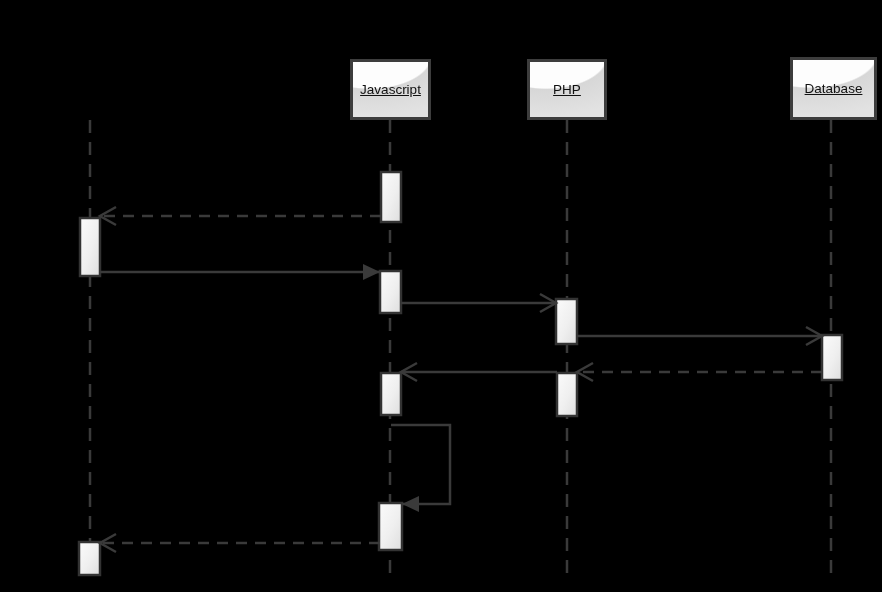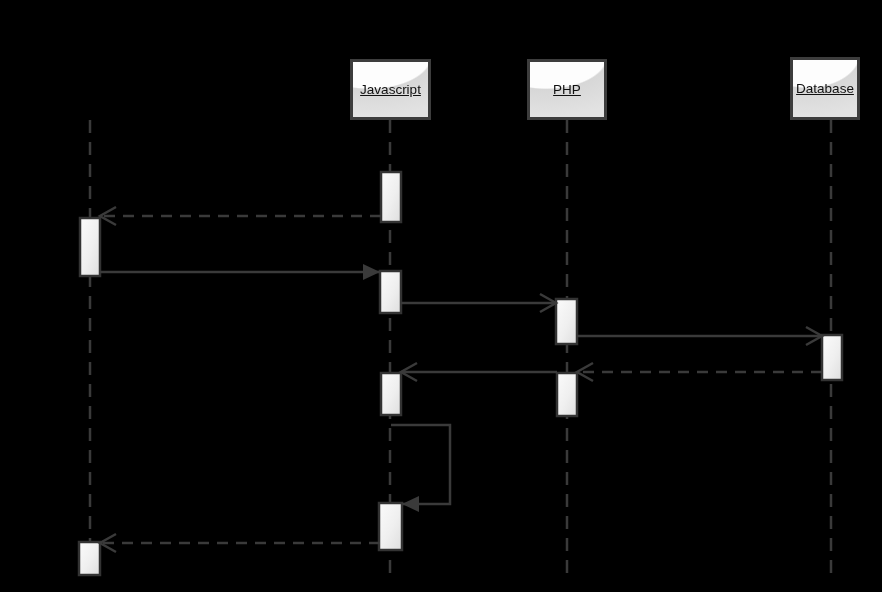--- a/index.html
+++ b/index.html
@@ -85,16 +85,16 @@
         <polyline points="116,534 100,543 116,552" fill="none" stroke="#3a3a3a" stroke-width="2.5"></polyline>
       </g>
   </svg>
 
   <div class="head" id="head-1" style="left: 350px; top: 59px; width: 81px; height: 61px; text-align: right;">
     <span style="color: rgb(16, 16, 16);">Javascript</span>
   </div>
   <div class="head" id="head-2" style="left: 527px; top: 59px; width: 80px; height: 61px;">
     <span style="color: rgb(16, 16, 16);">PHP</span>
   </div>
-  <div class="head" id="head-3" style="left: 790px; top: 57px; width: 70px; height: 63px;">
+  <div class="head" id="head-3" style="left: 790px; top: 57px; width: 87px; height: 63px;">
     <span style="color: rgb(16, 16, 16);">Database</span>
   </div>
 </div>
 
 </body></html>

